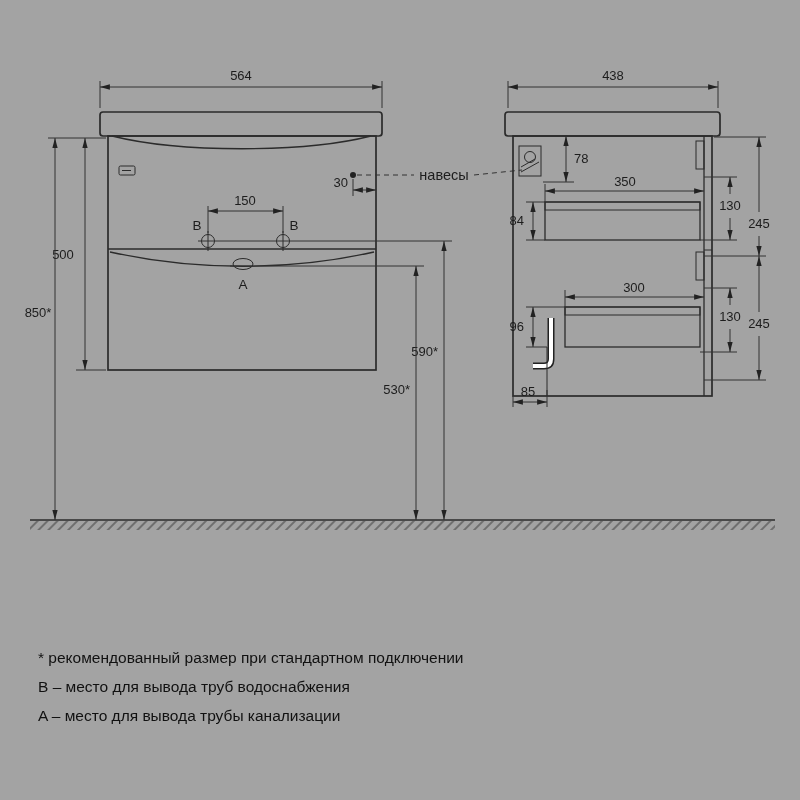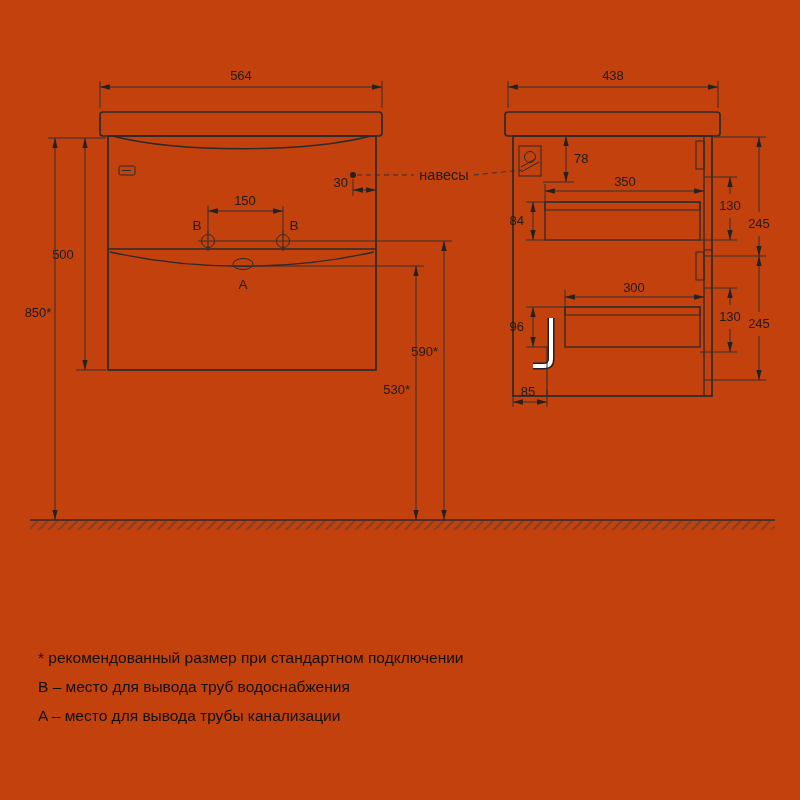--- a/index.html
+++ b/index.html
@@ -1,16 +1,16 @@
 <!DOCTYPE html>
 <html><head>
 <meta charset="utf-8">
 <style>
   html,body{margin:0;padding:0;background:#ffffff;}
-  .page{position:relative;width:800px;height:800px;background:#c2410c;overflow:hidden;
+  .page{position:relative;width:800px;height:800px;background:#a3a3a3;overflow:hidden;
         font-family:"Liberation Sans",sans-serif;}
   svg{position:absolute;top:0;left:0;display:block;}
   svg text{font-family:"Liberation Sans",sans-serif;font-size:13px;fill:#1d1d1d;}
   text.mid{text-anchor:middle;}
   text.end{text-anchor:end;}
   text.start{text-anchor:start;}
   text.lbl{font-size:13.5px;}
   text.callout{font-size:14.5px;}
   .outline{stroke:#2b2b2b;stroke-width:1.7;fill:none;}
   .thin{stroke:#2b2b2b;stroke-width:1;fill:none;}

